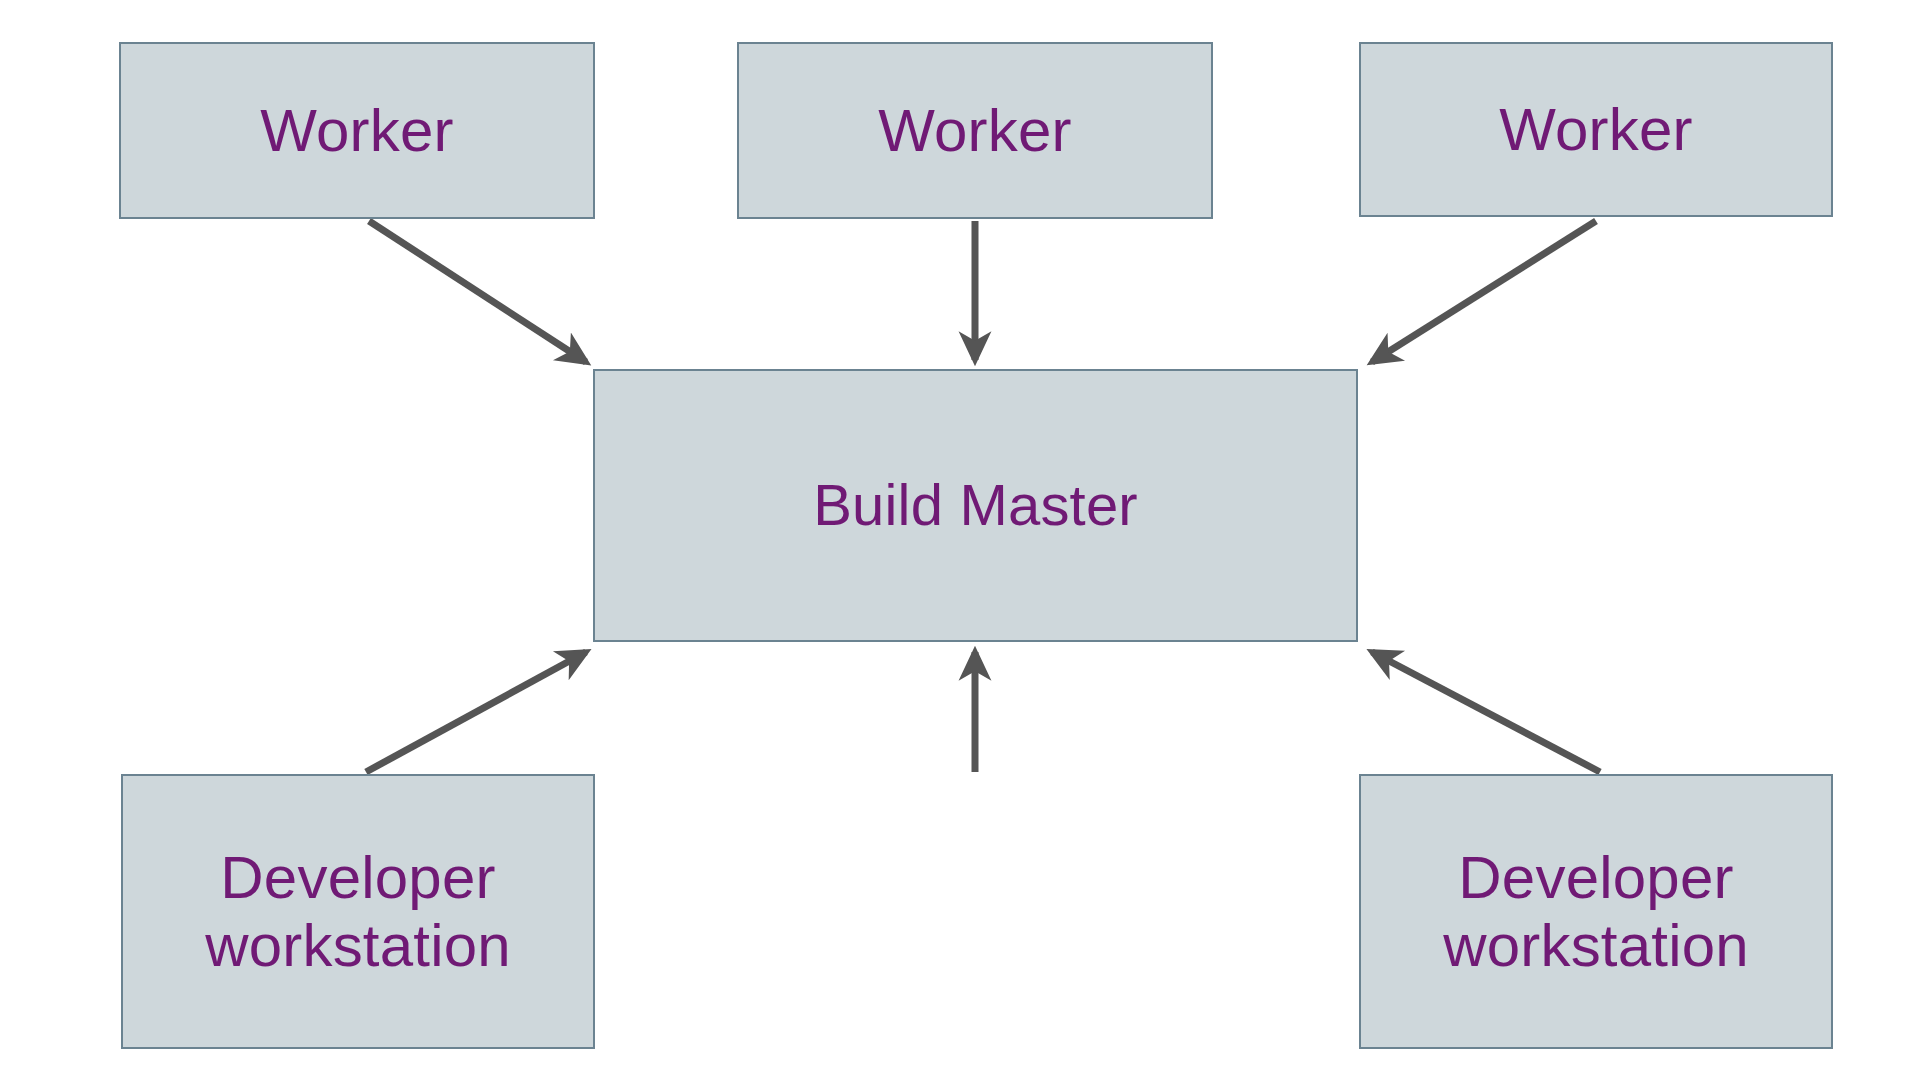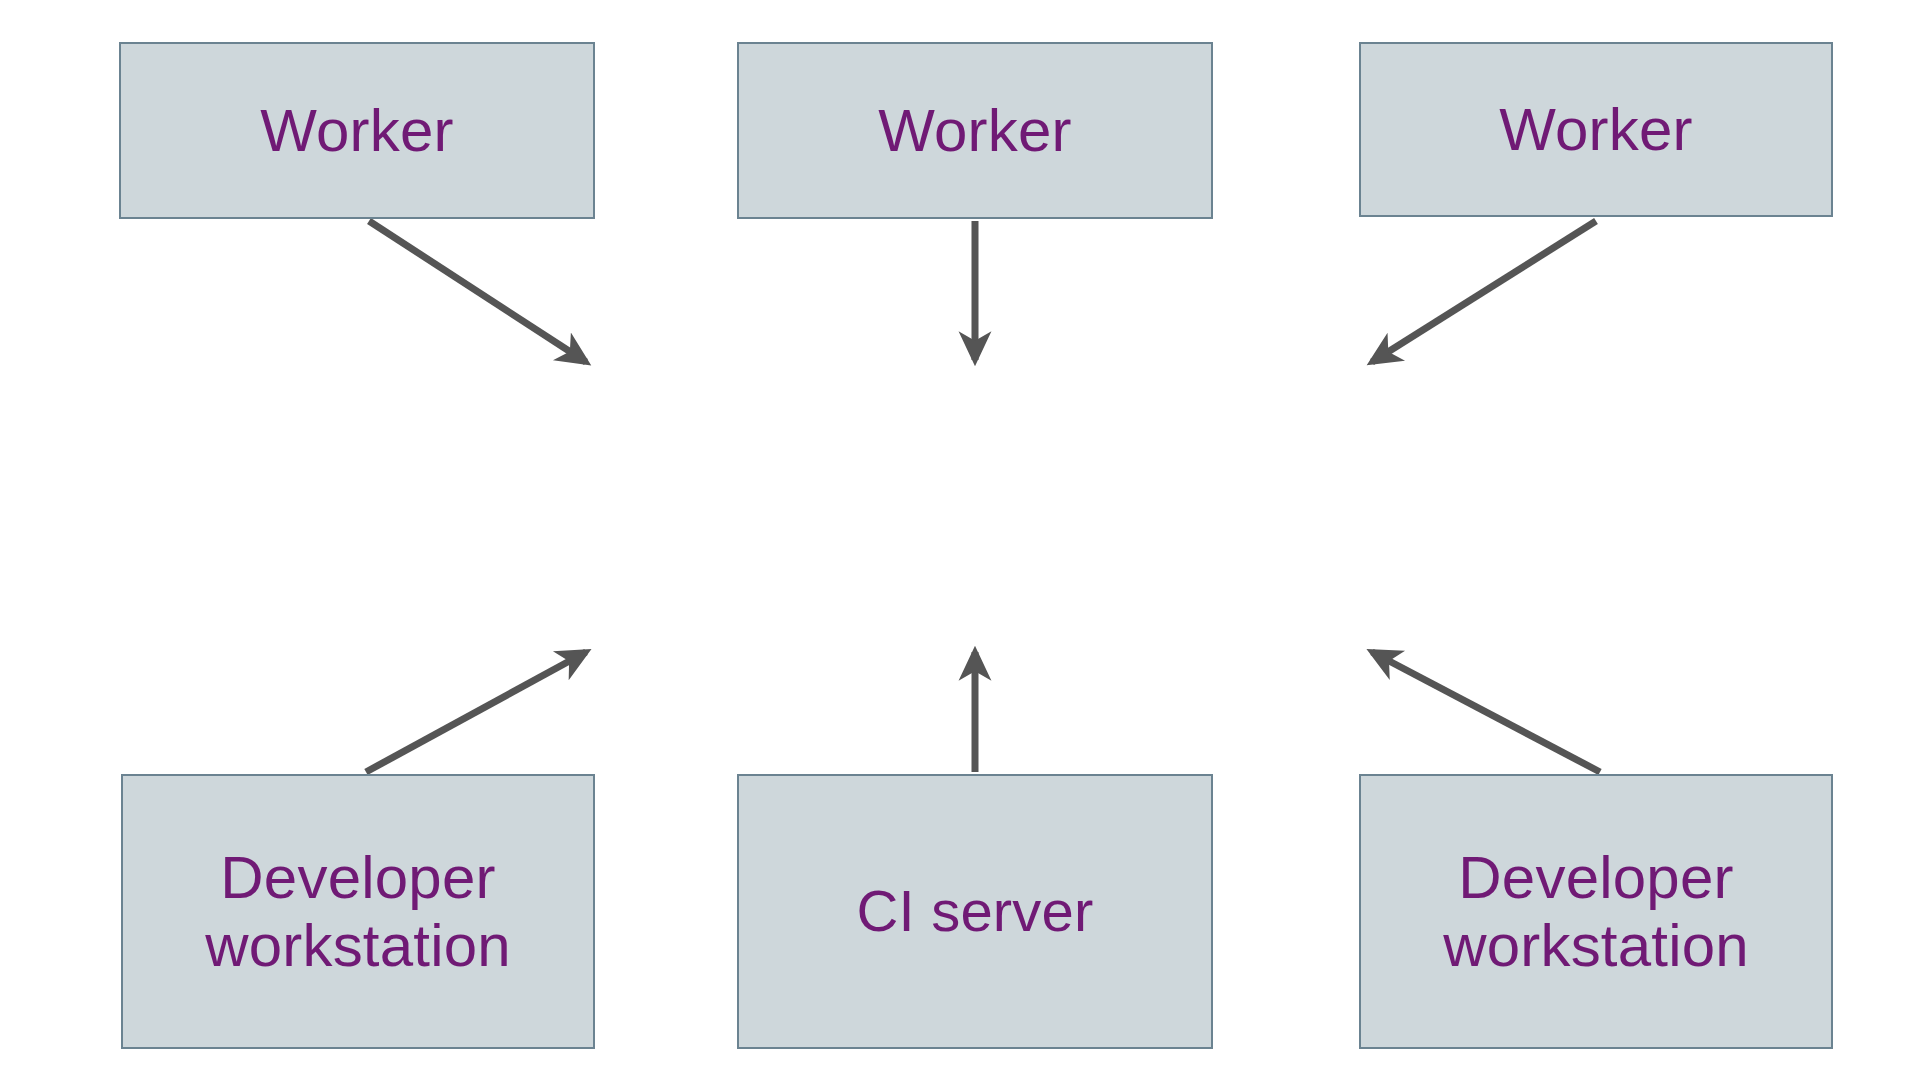--- a/index.html
+++ b/index.html
@@ -103,28 +103,28 @@
   </div>
 
   <div class="node" id="node-worker-2">
     <span class="node-label">Worker</span>
   </div>
 
   <div class="node" id="node-worker-3">
     <span class="node-label">Worker</span>
   </div>
 
+  <div class="node" id="node-build-master">
+    <span class="node-label">Build Master</span>
+  </div>
 
   <div class="node" id="node-dev-workstation-left">
     <span class="node-label">Developer
 workstation</span>
   </div>
 
-  <div class="node" id="node-ci-server">
-    <span class="node-label">CI server</span>
-  </div>
 
   <div class="node" id="node-dev-workstation-right">
     <span class="node-label">Developer
 workstation</span>
   </div>
 
 </div>
 
 </body></html>

